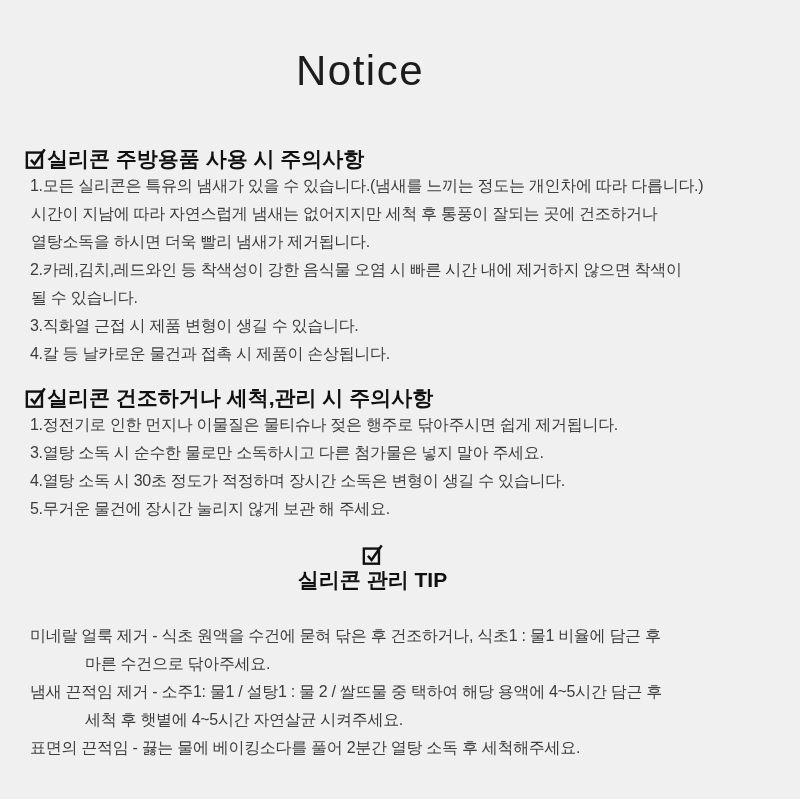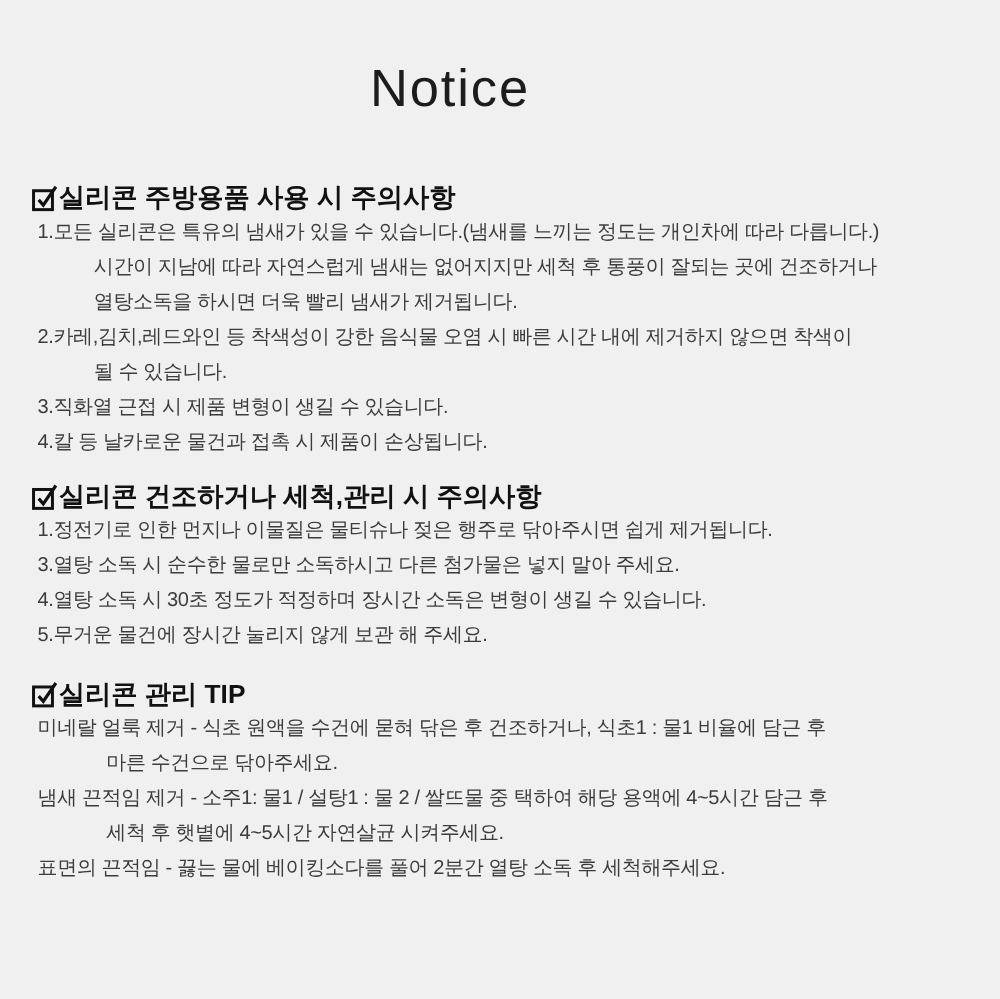--- a/index.html
+++ b/index.html
@@ -38,32 +38,32 @@
     line-height: 26px;
   }
   .section-heading .checkbox-icon {
     width: 22px;
     height: 24px;
     flex: 0 0 auto;
     display: inline-block;
   }
   .sec1-heading { margin-top: 50px; }
   .sec2-heading { margin-top: 17px; }
-  .sec3-heading { margin-top: 20px; }
+  .sec3-heading { margin-top: 20px; flex-direction: column; }
   .line-list { }
-  .sec3-list  { margin-top: 0; }
+  .sec3-list  { margin-top: 29px; }
   .notice-line {
     font-size: 16px;
     line-height: 28px;
     padding-left: 30px;
     color: #3c3c3c;
     letter-spacing: -0.3px;
     white-space: nowrap;
   }
-  .notice-line.indent-1 { padding-left: 75px; }
+  .notice-line.indent-1 { padding-left: 31px; }
   .notice-line.indent-2 { padding-left: 85px; }
 </style>
 </head>
 <body>
 
 <div class="page">
   <div class="page-title">Notice</div>
 
   <div id="sections-root">
       <div class="section-heading sec1-heading">

